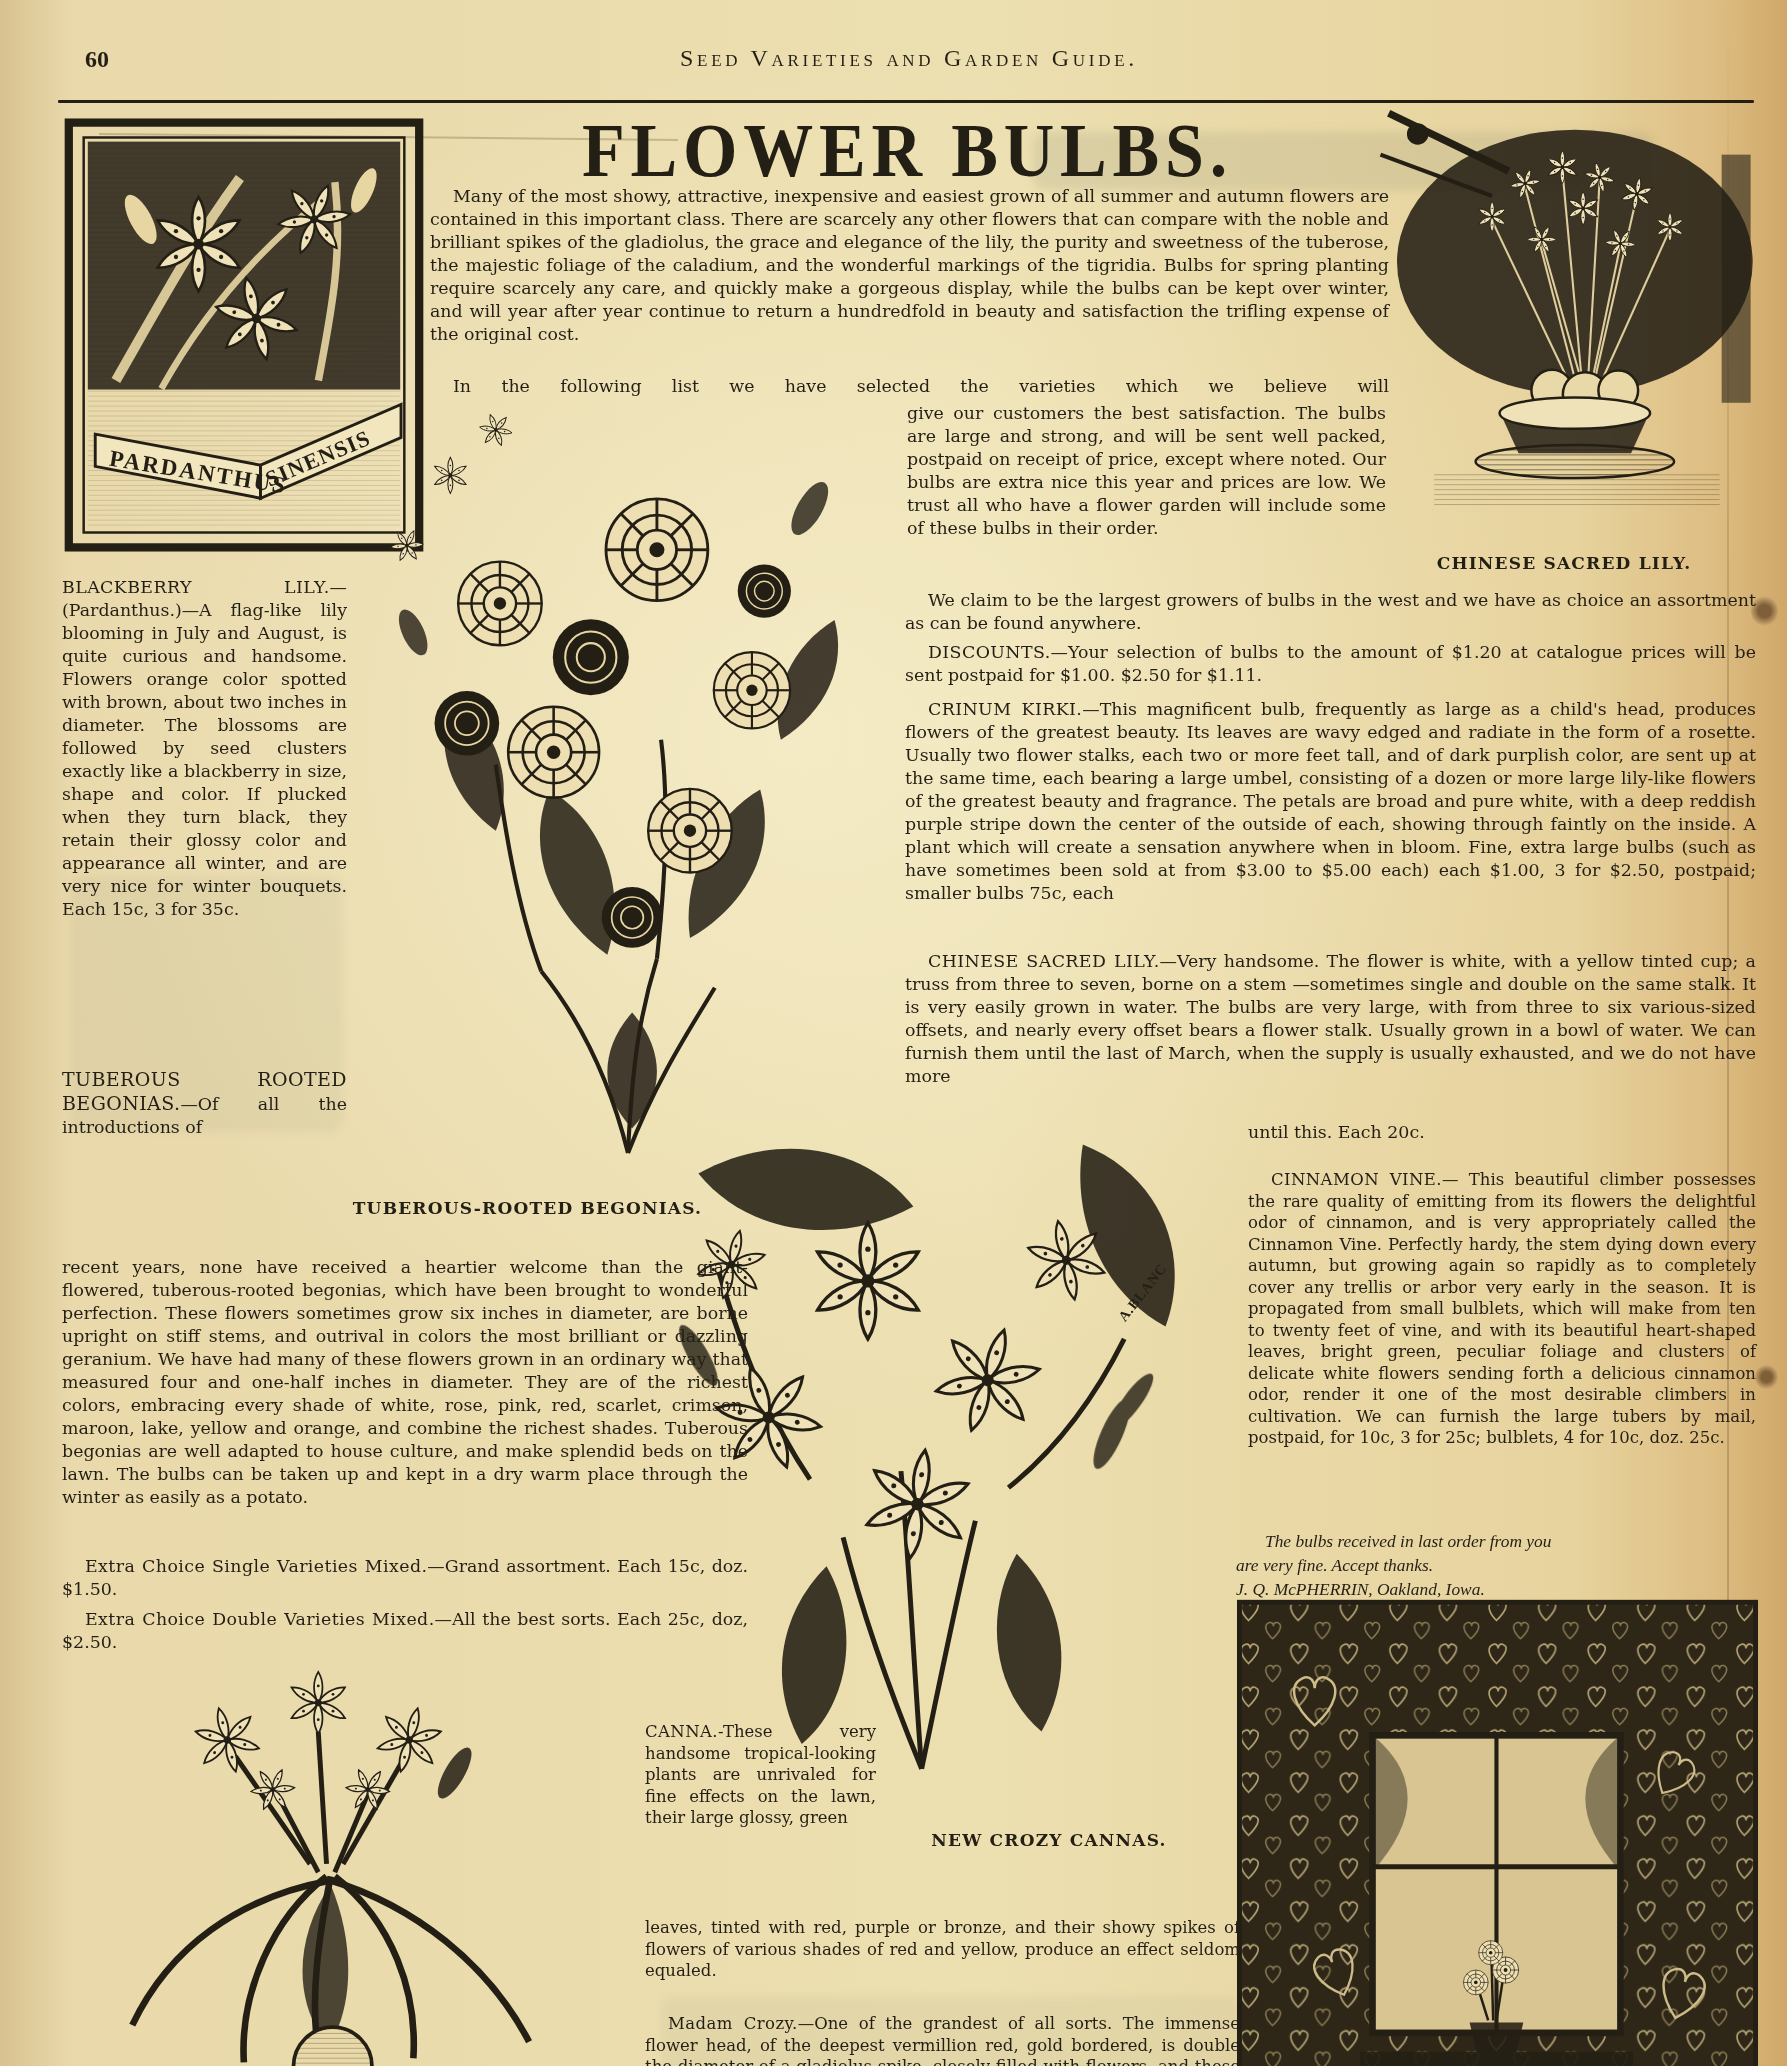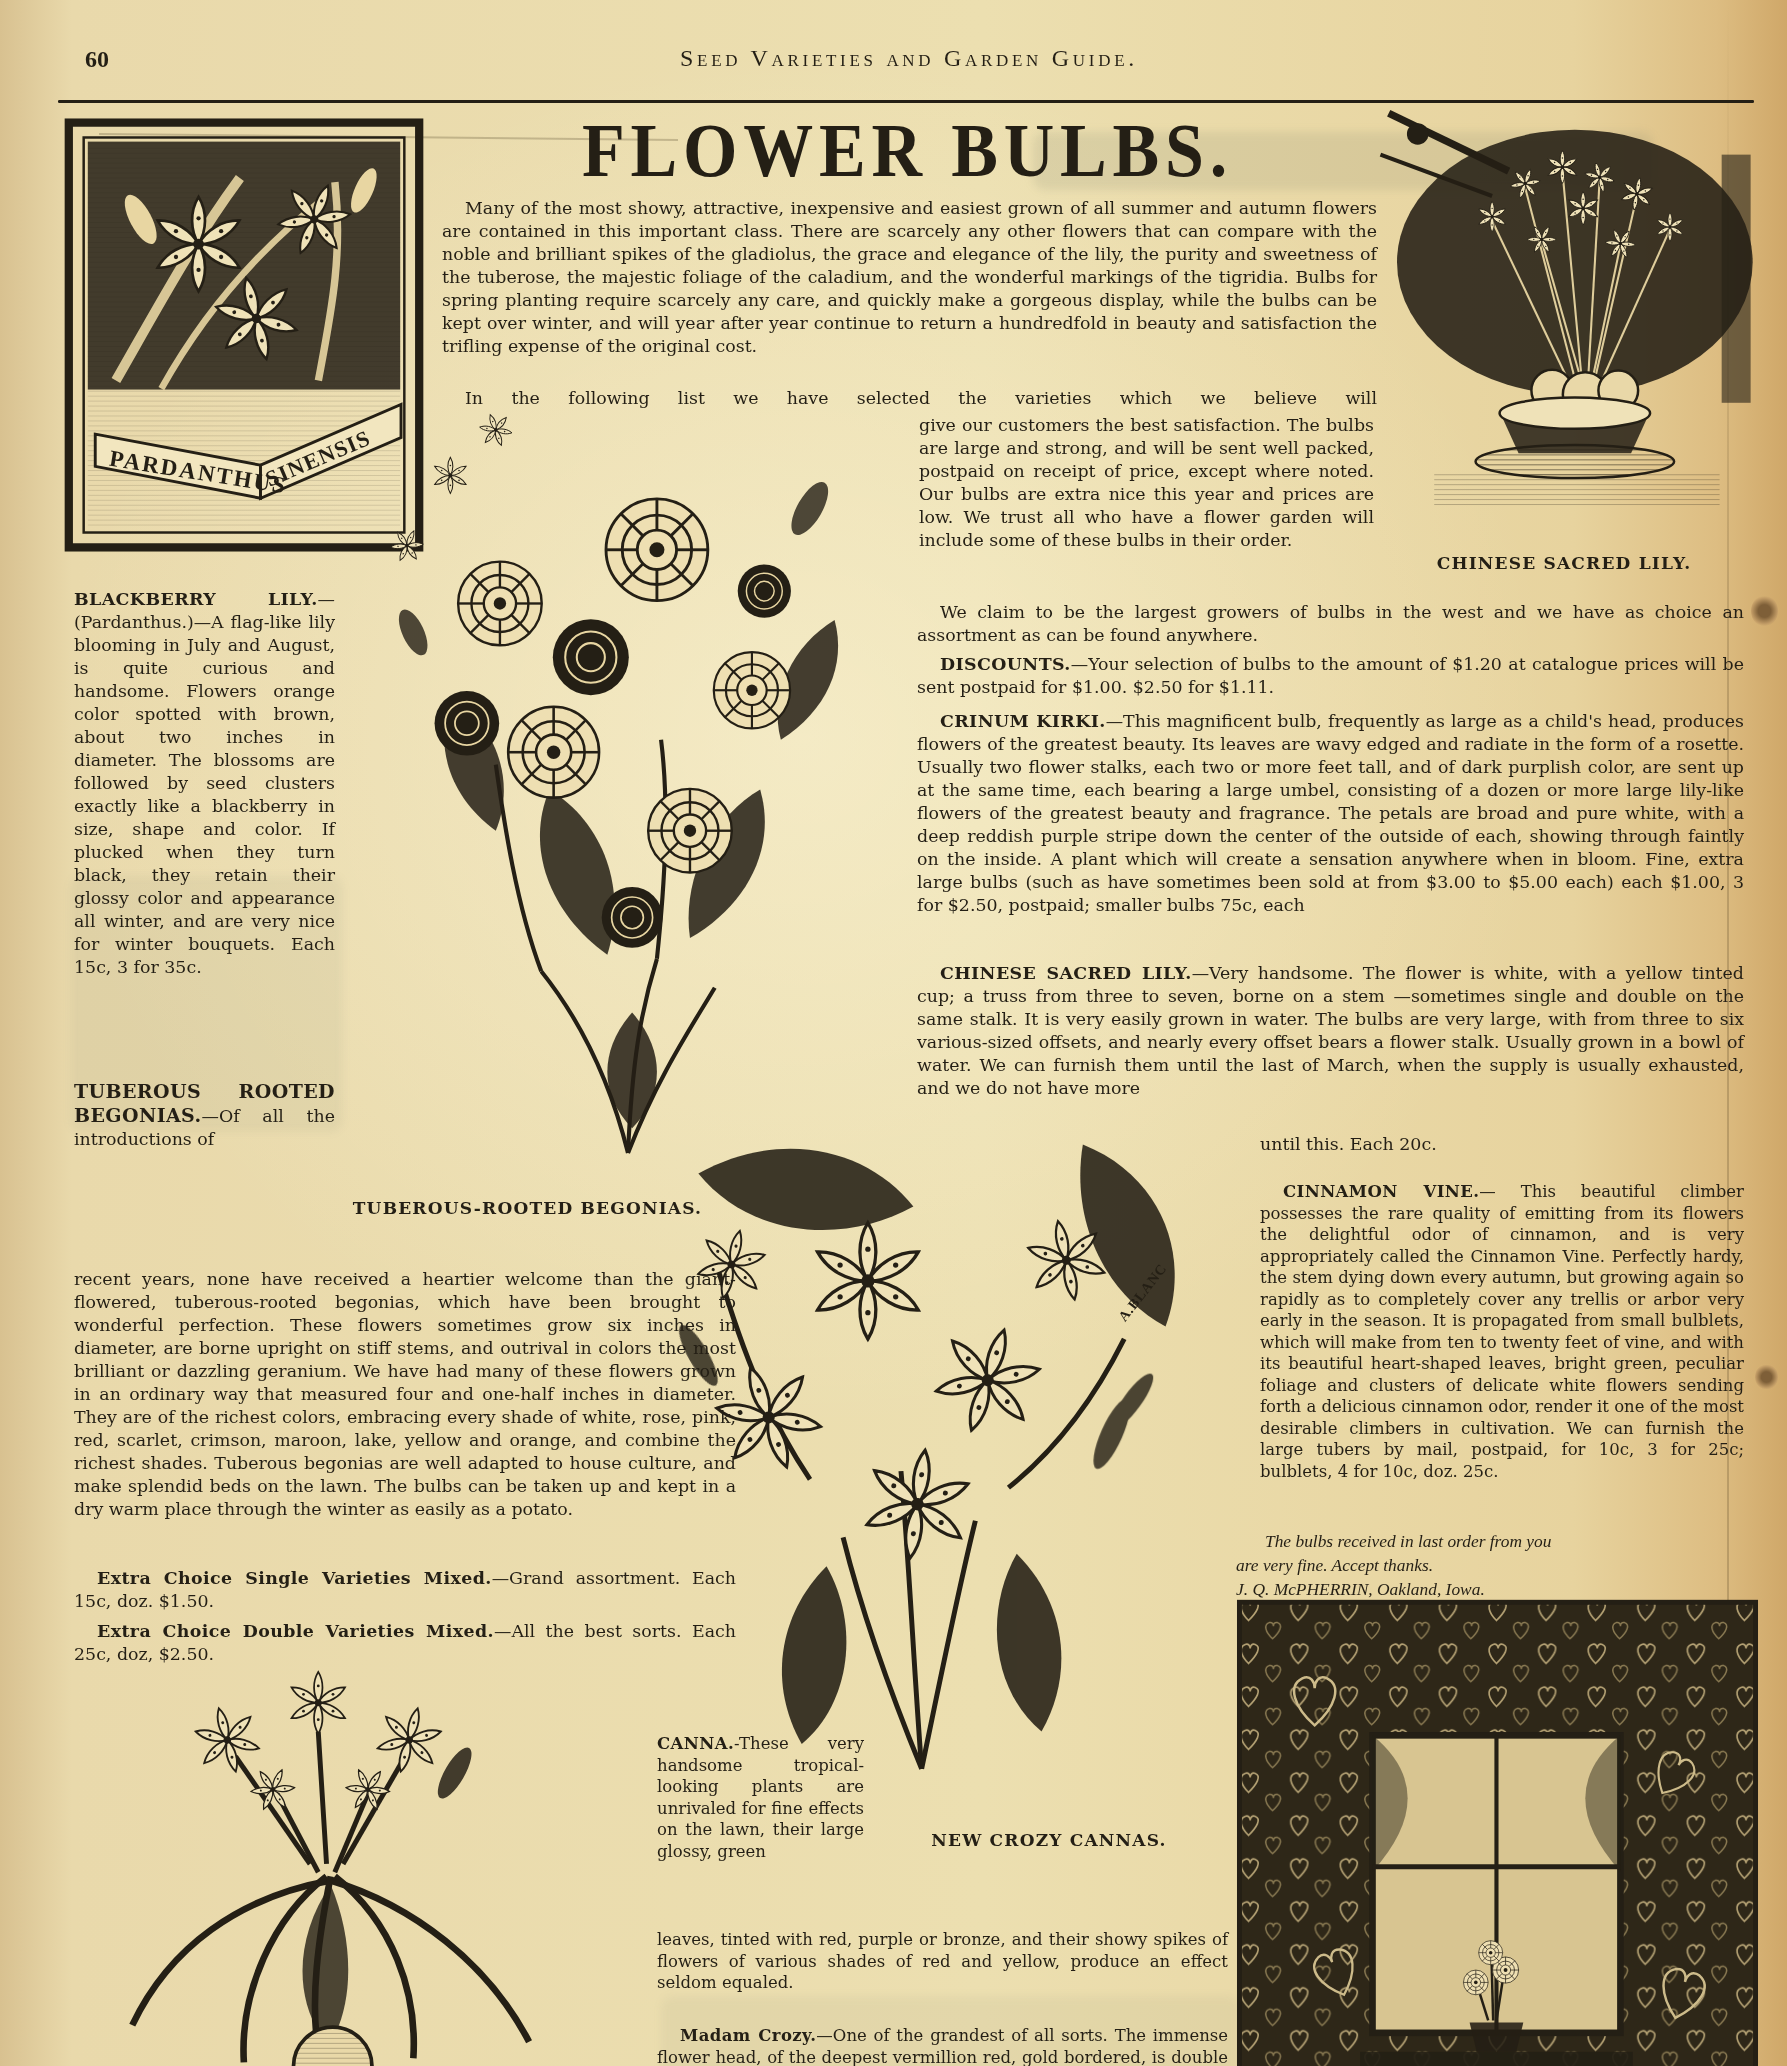--- a/index.html
+++ b/index.html
@@ -5,23 +5,23 @@
   html,body{margin:0;padding:0;background:#756d5e;}
   .page{position:relative;width:1788px;height:2460px;overflow:hidden;
     color:#241f15;font-family:"DejaVu Serif",serif;
     background:
       radial-gradient(ellipse 60% 40% at 45% 30%, rgba(255,250,224,.45), rgba(255,250,224,0) 70%),
       linear-gradient(90deg, #d8c190 0%, #e9d9ab 4%, #ecdfb0 55%, #e7d39e 88%, #ddbd82 96%, #cfa768 100%),
       #e8d7a6;}
   .abs{position:absolute;}
   .z2{z-index:2;}
   .z1{z-index:1;}
-  .para{font-size:17.4px;line-height:23px;text-align:justify;text-indent:23px;margin:12px;}
+  .para{font-size:17.4px;line-height:23px;text-align:justify;text-indent:23px;margin:0;}
   .nind{text-indent:0;}
-  .lead{font-weight:bold;letter-spacing:0.4px;}
+  .lead{font-weight:normal;letter-spacing:0.4px;}
   .caption{font-weight:bold;font-size:17px;letter-spacing:1.2px;text-align:center;white-space:nowrap;}
   .pagenum{font-size:24px;font-weight:bold;font-family:"Liberation Serif",serif;}
   .runhead{font-variant:small-caps;font-size:24px;letter-spacing:3.7px;text-align:center;font-family:"Liberation Serif",serif;}
   .rule{background:#241f15;border-radius:1.2px;}
   .bigtitle{font-family:"Liberation Serif",serif;font-weight:bold;font-size:70px;letter-spacing:5.8px;text-align:center;transform:scaleY(1.08);}
   .testi{font-style:italic;font-size:17.4px;line-height:24px;font-family:"Liberation Serif",serif;}
   .ghost{background:rgba(116,122,101,.14);filter:blur(4.1px);border-radius:12.4px;}
   .flaw{border-radius:50%;background:radial-gradient(circle,#7e5f38 0 30%,#c29c66 62%,rgba(194,156,102,0) 72%);}
   .crease{background:linear-gradient(180deg,rgba(97,77,43,0),rgba(97,77,43,.28) 30%,rgba(97,77,43,.28) 70%,rgba(97,77,43,0));width:2.1px;}
   svg text{font-family:"Liberation Serif",serif;font-weight:bold;fill:#241f15;}

